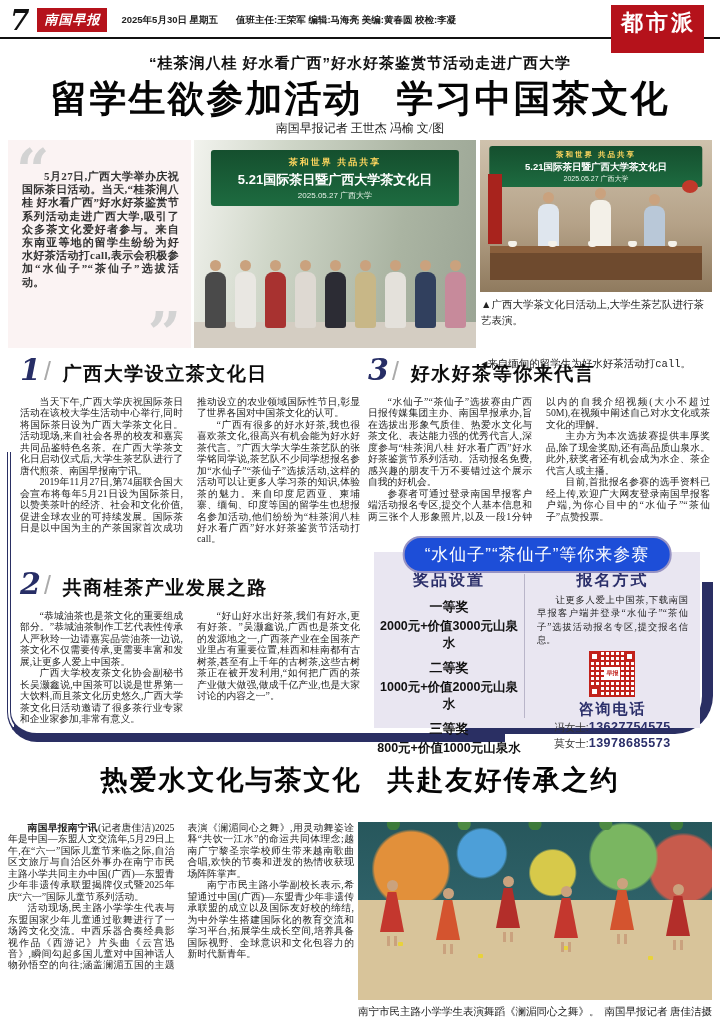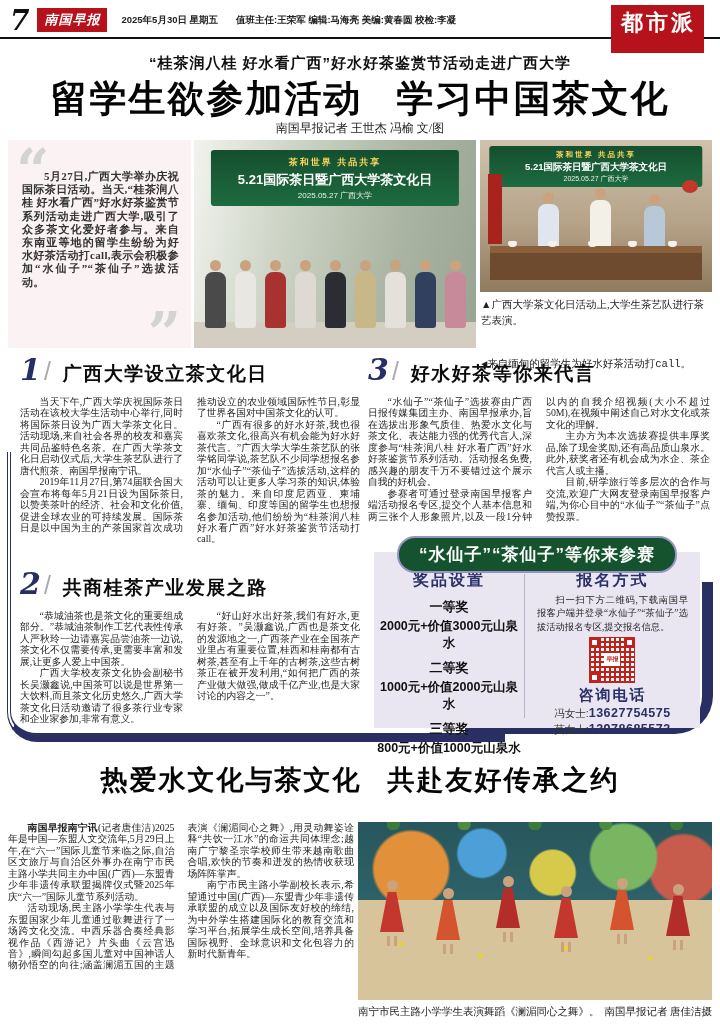--- a/index.html
+++ b/index.html
@@ -90,21 +90,21 @@
   .frame-left { position:absolute; left:7px; top:452px; width:498px; height:290px;
                 border-left:4px double #2a2f63; border-bottom:9px solid #2a2f63;
                 border-bottom-left-radius:30px; z-index:0; }
   .frame-right { position:absolute; right:7px; top:582px; width:248px; height:152px;
                  border-right:11px solid #2a2f63; border-bottom:6px solid #2a2f63;
                  border-bottom-right-radius:38px; z-index:0; }
 
   
   .contest { position:absolute; left:374px; top:552px; width:326px; height:176px; background:#e9e6f1; z-index:1; }
   .contest-pill { position:absolute; top:-16px; left:50%; transform:translateX(-50%); white-space:nowrap;
-                  background:#14532d; color:#fff; font-size:17px; font-weight:700; letter-spacing:1px;
+                  background:#1d4ed8; color:#fff; font-size:17px; font-weight:400; letter-spacing:1px;
                   padding:5px 20px; border-radius:18px; border:2px solid #9793c4; }
   .contest-cols { display:flex; height:100%; padding-top:18px; }
   .c-left { width:46%; text-align:center; }
   .c-div { width:1px; background:#b9b5c9; margin:4px 0 10px; }
   .c-right { flex:1; text-align:center; }
   .c-header { color:#2b2f6a; font-size:16px; font-weight:900; letter-spacing:2px; }
   .prize-name { font-size:13px; font-weight:800; color:#111; margin-top:7px; }
   .prize-desc { font-size:12.5px; font-weight:800; color:#111; margin-top:2px; }
   .signup-text { font:400 9.3px/1.45 "Liberation Serif", serif; color:#222; text-align:justify;
                  text-indent:2em; padding:3px 12px 0; }
@@ -291,40 +291,40 @@
   <div class="article art3">
     <div class="art-head">
       <span class="art-num">3</span>
       <span class="art-sep">/</span>
       <span class="art-title">好水好茶等你来代言</span>
     </div>
     <div class="art-body">
         <p>“水仙子”“茶仙子”选拔赛由广西日报传媒集团主办、南国早报承办,旨在选拔出形象气质佳、热爱水文化与茶文化、表达能力强的优秀代言人,深度参与“桂茶润八桂 好水看广西”好水好茶鉴赏节系列活动。活动报名免费,感兴趣的朋友千万不要错过这个展示自我的好机会。</p>
         <p>参赛者可通过登录南国早报客户端活动报名专区,提交个人基本信息和两三张个人形象照片,以及一段1分钟以内的自我介绍视频(大小不超过50M),在视频中阐述自己对水文化或茶文化的理解。</p>
         <p>主办方为本次选拔赛提供丰厚奖品,除了现金奖励,还有高品质山泉水。此外,获奖者还有机会成为水企、茶企代言人或主播。</p>
-        <p>目前,研学旅行等多层次的合作与交流,欢迎广大网友登录南国早报客户端,为你心目中的“水仙子”“茶仙子”点赞投票。</p>
+        <p>目前,首批报名参赛的选手资料已经上传,欢迎广大网友登录南国早报客户端,为你心目中的“水仙子”“茶仙子”点赞投票。</p>
       </div>
   </div>
 
   <div class="contest">
     <div class="contest-pill">“水仙子”“茶仙子”等你来参赛</div>
     <div class="contest-cols">
       <div class="c-left">
         <div class="c-header">奖品设置</div>
         <div class="prize-name">一等奖</div>
         <div class="prize-desc">2000元+价值3000元山泉水</div>
         <div class="prize-name">二等奖</div>
         <div class="prize-desc">1000元+价值2000元山泉水</div>
         <div class="prize-name">三等奖</div>
         <div class="prize-desc">800元+价值1000元山泉水</div>
       </div>
       <div class="c-div"></div>
       <div class="c-right">
         <div class="c-header">报名方式</div>
-        <div class="signup-text">扫一扫下方二维码,下载南国早报客户端并登录“水仙子”“茶仙子”选拔活动报名专区,提交报名信息。</div>
+        <div class="signup-text">让更多人爱上中国茶,下载南国早报客户端并登录“水仙子”“茶仙子”选拔活动报名专区,提交报名信息。</div>
         <div class="qr">
           <div class="fnd f1"></div>
             <div class="fnd f2"></div>
             <div class="fnd f3"></div>
           <div class="ctr">早报</div>
         </div>
         <div class="hot-header">咨询电话</div>
         <div class="phone-row"><span>冯女士:</span><b>13627754575</b></div>
         <div class="phone-row"><span>莫女士:</span><b>13978685573</b></div>
       </div>

